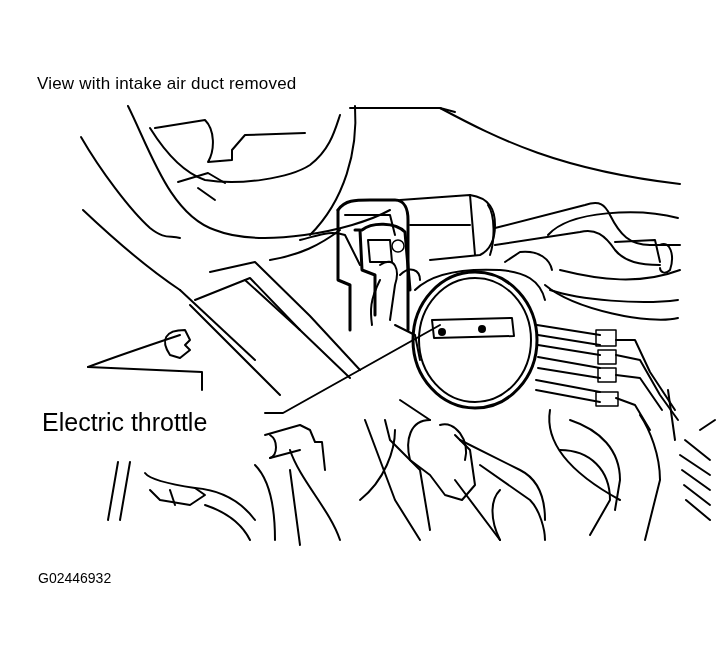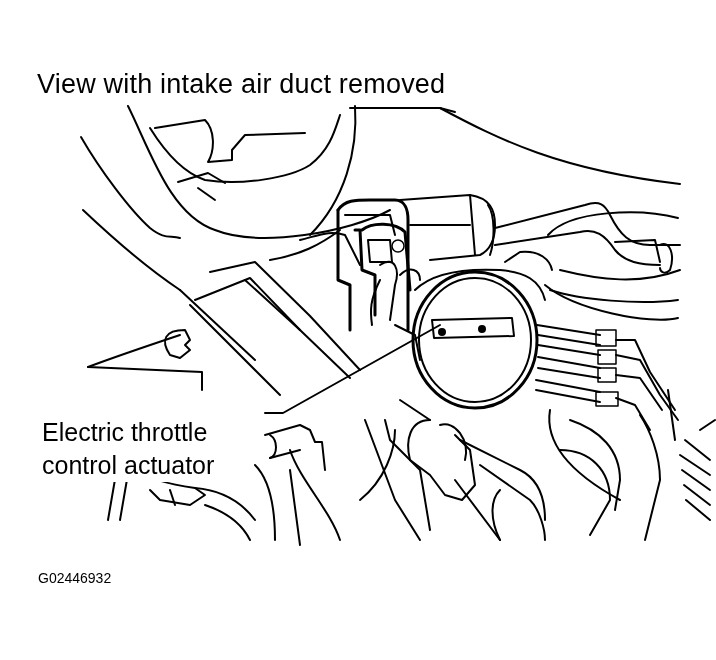--- a/index.html
+++ b/index.html
@@ -1,20 +1,20 @@
 <!DOCTYPE html>
 <html><head>
   <meta charset="utf-8">
   <style>
     html, body { margin: 0; padding: 0; background: #ffffff; }
     body { width: 716px; height: 660px; position: relative; overflow: hidden; font-family: "Liberation Sans", sans-serif; color: #000; }
     .figure { position: absolute; left: 0; top: 0; width: 716px; height: 660px; }
     .label { position: absolute; font-family: "Liberation Sans", sans-serif; color: #000; white-space: nowrap; background: #fff; }
-    .view-title { left: 37px; top: 68px; font-size: 27px; line-height: 32px; letter-spacing: 0.2px; background: transparent; }
-    .callout { left: 42px; top: 416px; font-size: 25px; line-height: 33px; padding-right: 4px; }
+    .view-title { left: 37px; top: 68px; font-size: 17px; line-height: 32px; letter-spacing: 0.2px; background: transparent; }
+    .callout { left: 42px; top: 406px; font-size: 25px; line-height: 33px; padding-right: 4px; }
     .fig-id { left: 38px; top: 565px; font-size: 14px; line-height: 26px; background: transparent; }
     svg path, svg line, svg ellipse, svg circle, svg rect, svg polyline { fill: none; stroke: #000; stroke-width: 2; stroke-linecap: round; stroke-linejoin: round; }
     svg .thick { stroke-width: 3; }
     svg .thin { stroke-width: 1.5; }
     svg .dot { fill: #000; stroke: #000; }
   </style>
 </head>
 <body>
 
 <div class="figure">
@@ -131,16 +131,15 @@
     <path d="M255 465 C270 480, 275 510, 275 540"></path>
     <path d="M290 470 L300 545"></path>
     <path d="M290 450 C300 480, 330 510, 340 540"></path>
   </svg>
 </div>
 
 <div class="label view-title">View with intake air duct removed</div>
 
 <div class="label callout">
   <div>Electric throttle</div>
-  <div>control actuator</div>
 </div>
 
 <div class="label fig-id">G02446932</div>
 
 </body></html>

